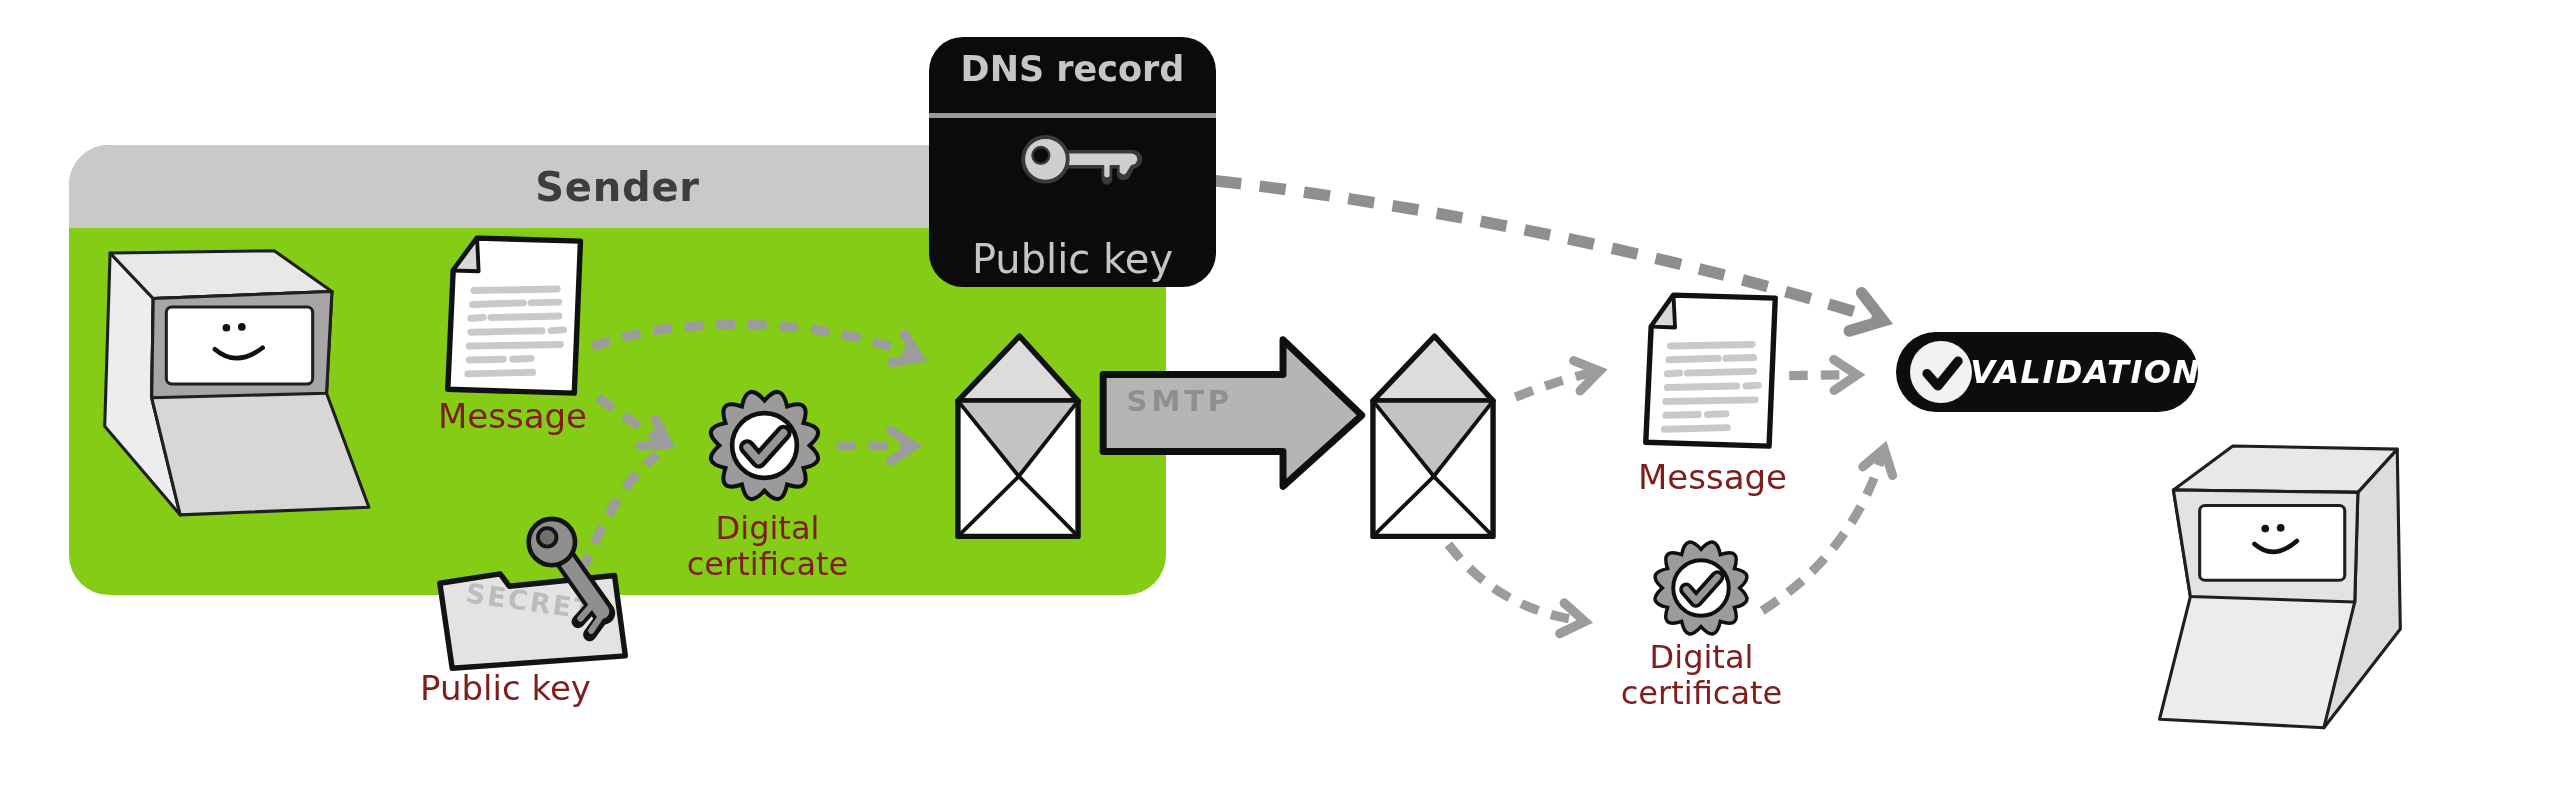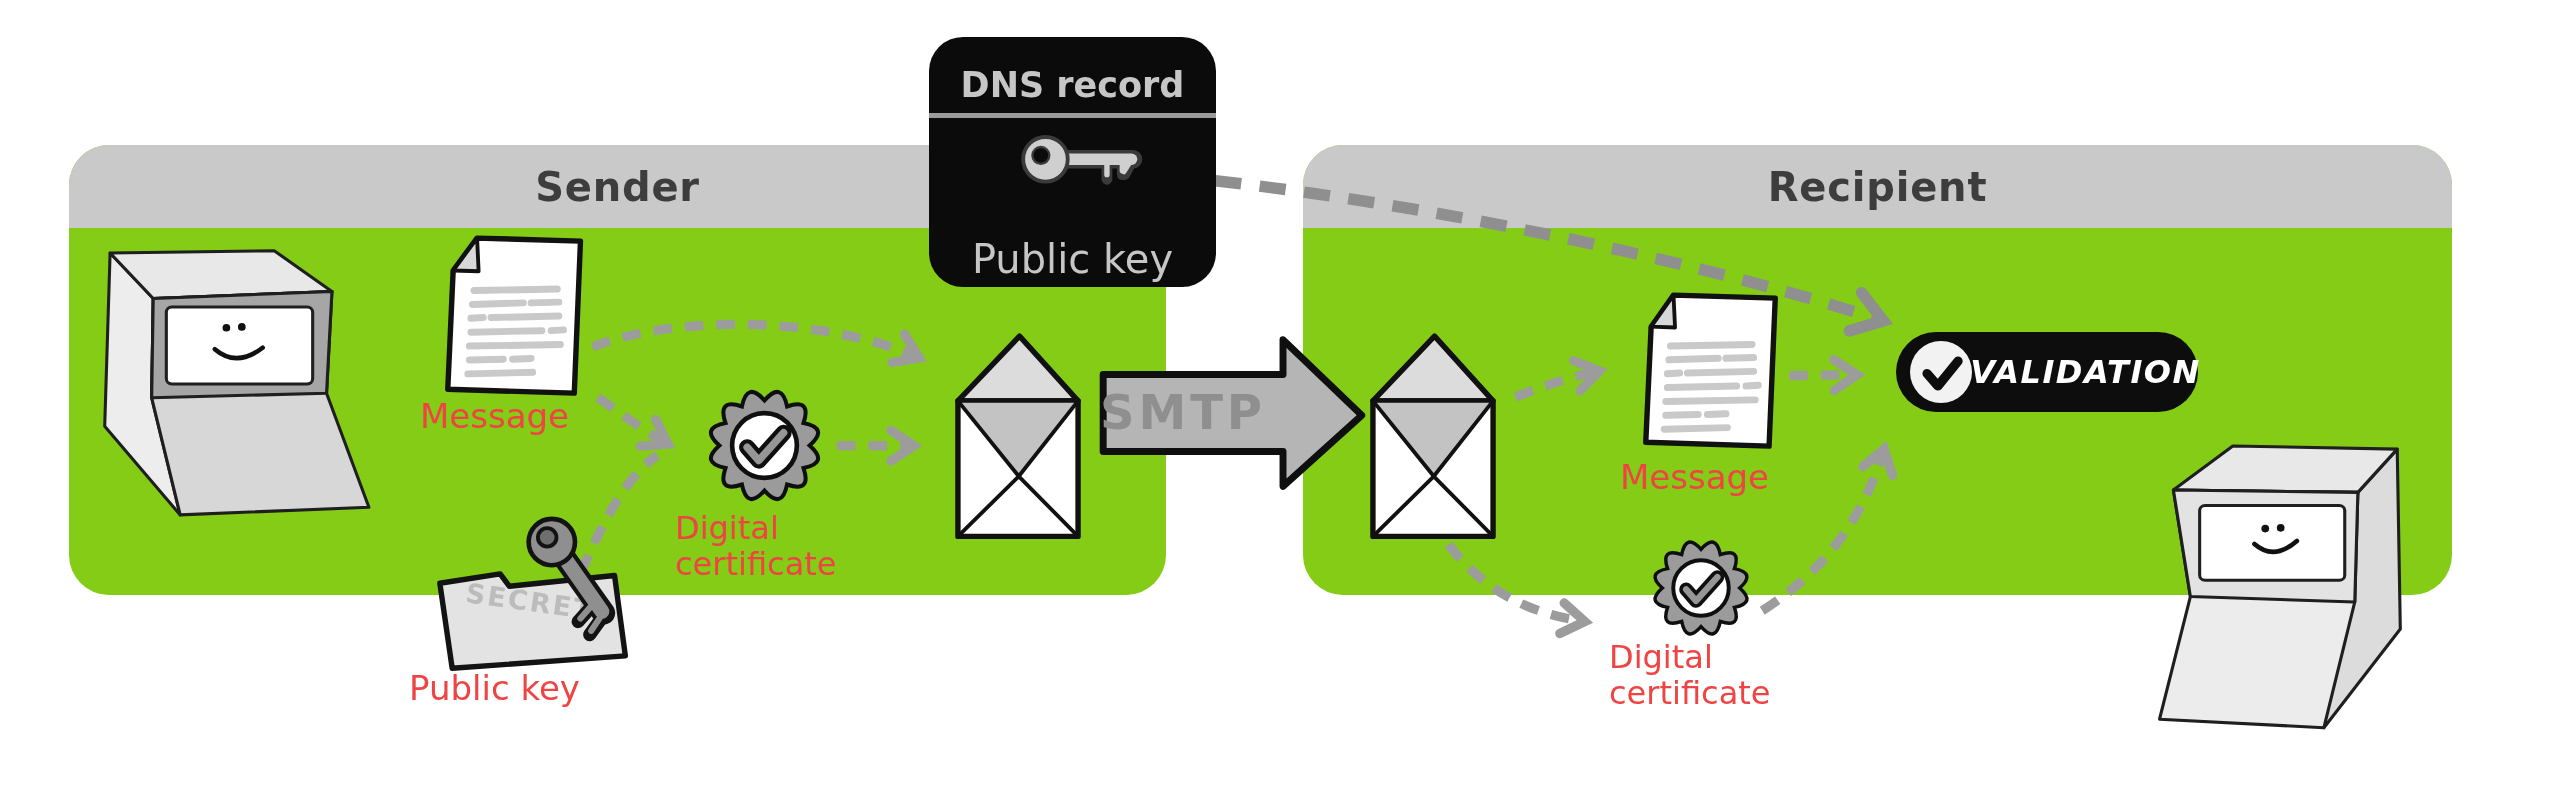--- a/index.html
+++ b/index.html
@@ -7,70 +7,65 @@
     position:relative;width:2576px;height:812px;background:#ffffff;overflow:hidden;
     font-family:"DejaVu Sans","Liberation Sans",sans-serif;
   }
   .panel{position:absolute;top:145px;height:450px;background:#84cc16;border-radius:40px;}
   .panel-header{
     position:absolute;left:0;top:0;width:100%;height:83px;background:#c9c9c9;
     border-radius:40px 40px 0 0;display:flex;align-items:center;justify-content:center;
   }
   .panel-title{font-size:40px;font-weight:600;color:#3d3d3d;letter-spacing:0.8px;}
   .abs{position:absolute;}
-  .lbl{color:#ef4444;font-size:34px;line-height:1.12;}
+  .lbl{color:#7f1d1d;font-size:34px;text-align:center;line-height:1.12;}
   .dns-box{
     position:absolute;left:929px;top:37px;width:287px;height:250px;background:#0b0b0b;
     border-radius:34px;
   }
   .dns-title{position:absolute;left:0;top:12.3px;width:100%;text-align:center;
-    font-size:35px;color:#c6c6c6;font-weight:600;margin-top:16px;}
+    font-size:35px;color:#c6c6c6;font-weight:600;}
   .dns-divider{position:absolute;left:0;top:76px;width:100%;height:5.4px;background:#9a9a9a;}
   .dns-label{position:absolute;left:0;top:199px;width:100%;text-align:center;
     font-size:40px;color:#c6c6c6;}
   .validation-badge{
     position:absolute;left:1896px;top:332px;width:302px;height:80px;background:#0d0d0d;
     border-radius:42px;display:flex;align-items:center;font-style:italic;
   }
   .validation-circle{
     position:absolute;left:14px;top:9.3px;width:62px;height:62px;border-radius:50%;
     background:#f2f2f2;
   }
   .validation-text{
     position:absolute;left:86px;top:0;height:100%;width:207px;display:flex;
     align-items:center;justify-content:center;color:#ffffff;font-size:32px;
     font-weight:700;letter-spacing:1.5px;
   }
   .smtp-text{
-    position:absolute;left:1096px;top:384px;width:174px;text-align:center;
-    font-size:48px;font-weight:700;color:#8f8f8f;letter-spacing:3.9px;
+    position:absolute;left:1059px;top:384px;width:174px;text-align:right;
+    font-size:29px;font-weight:700;color:#8f8f8f;letter-spacing:3.9px;
   }
   .secret-text{
     position:absolute;left:453px;top:586px;width:154px;text-align:center;
     font-size:27px;font-weight:600;color:#bcbcbc;letter-spacing:2.3px;
     transform:rotate(8deg);
   }
   svg{display:block;}
 </style>
 </head>
 <body>
 
 <div id="canvas">
 
   <div class="panel" style="left:69px;width:1097px;">
     <div class="panel-header">
       <span class="panel-title">Sender</span>
     </div>
   </div>
 
-  <div class="panel" style="left:1303px;width:1149px;">
-    <div class="panel-header">
-      <span class="panel-title">Recipient</span>
-    </div>
-  </div>
 
   <svg class="abs" style="left:0;top:0;" width="2576" height="812" viewBox="0 0 3340 1053">
     <defs>
       <marker id="ah" markerUnits="userSpaceOnUse" markerWidth="80" markerHeight="80" viewBox="-40 -40 80 80" refX="6" refY="0" orient="auto">
         <path d="M -24 -20 L 6 0 L -24 20" fill="none" stroke="#9c9c9c" stroke-width="12" stroke-linecap="round" stroke-linejoin="miter"></path>
       </marker>
       <marker id="ahb" markerUnits="userSpaceOnUse" markerWidth="100" markerHeight="100" viewBox="-50 -50 100 100" refX="8" refY="0" orient="auto">
         <path d="M -30 -26 L 8 0 L -30 26" fill="none" stroke="#8f8f8f" stroke-width="15" stroke-linecap="round" stroke-linejoin="miter"></path>
       </marker>
     </defs>

